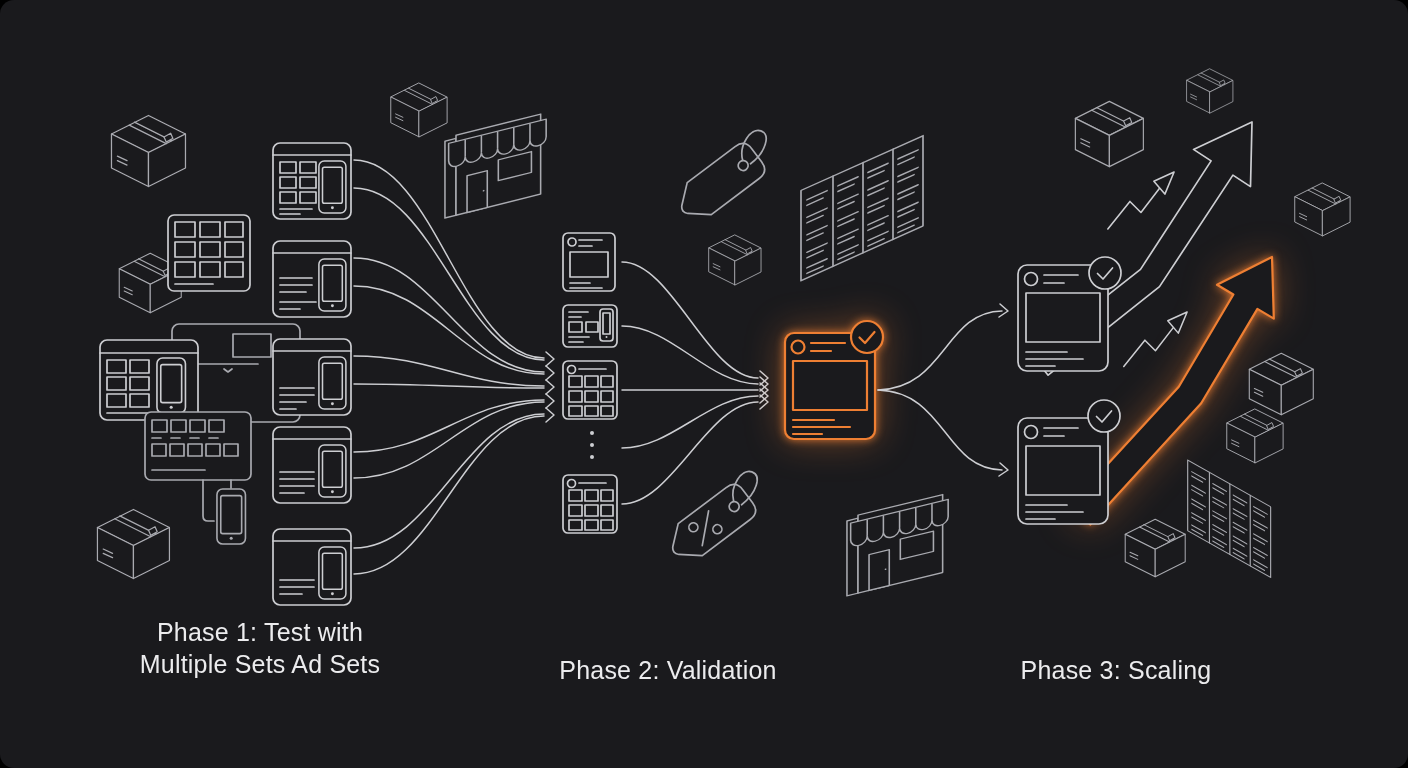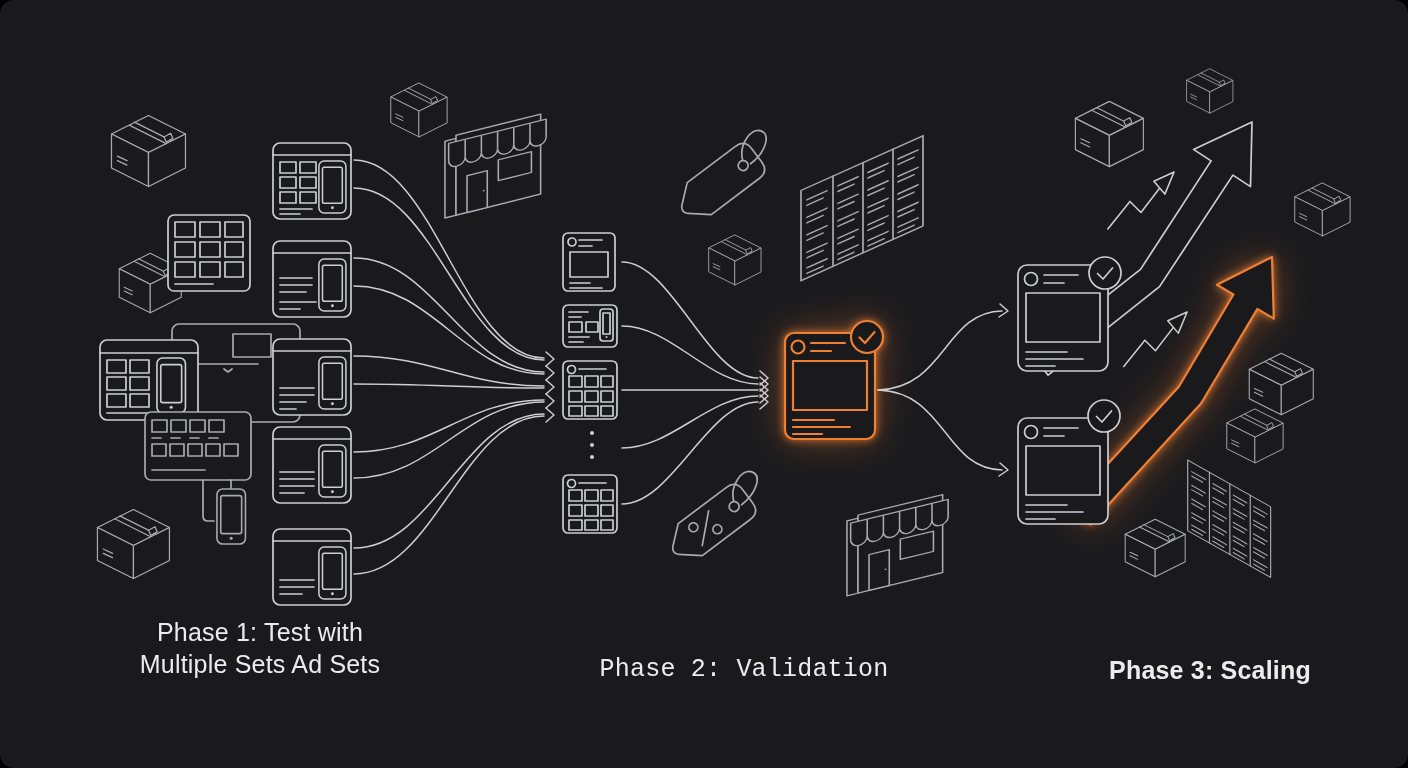--- a/index.html
+++ b/index.html
@@ -312,15 +312,15 @@
   </g>
   <g class="c-dim">
     <use href="#itable" transform="translate(1187,459) scale(0.68,0.72) skewY(28)"></use>
   </g>
 </svg>
 
 <div class="phase-label" style="left:260px;top:616px;">
   <div>Phase 1: Test with</div>
   <div>Multiple Sets Ad Sets</div>
 </div>
-<div class="phase-label" style="left:744px;top:654px;font-family:Liberation Mono, monospace;">Phase 2: Validation</div>
-<div class="phase-label" style="left:1210px;top:654px;font-weight:bold;">Phase 3: Scaling</div>
+<div class="phase-label" style="left:668px;top:654px;">Phase 2: Validation</div>
+<div class="phase-label" style="left:1116px;top:654px;">Phase 3: Scaling</div>
 </div>
 
 </body></html>

